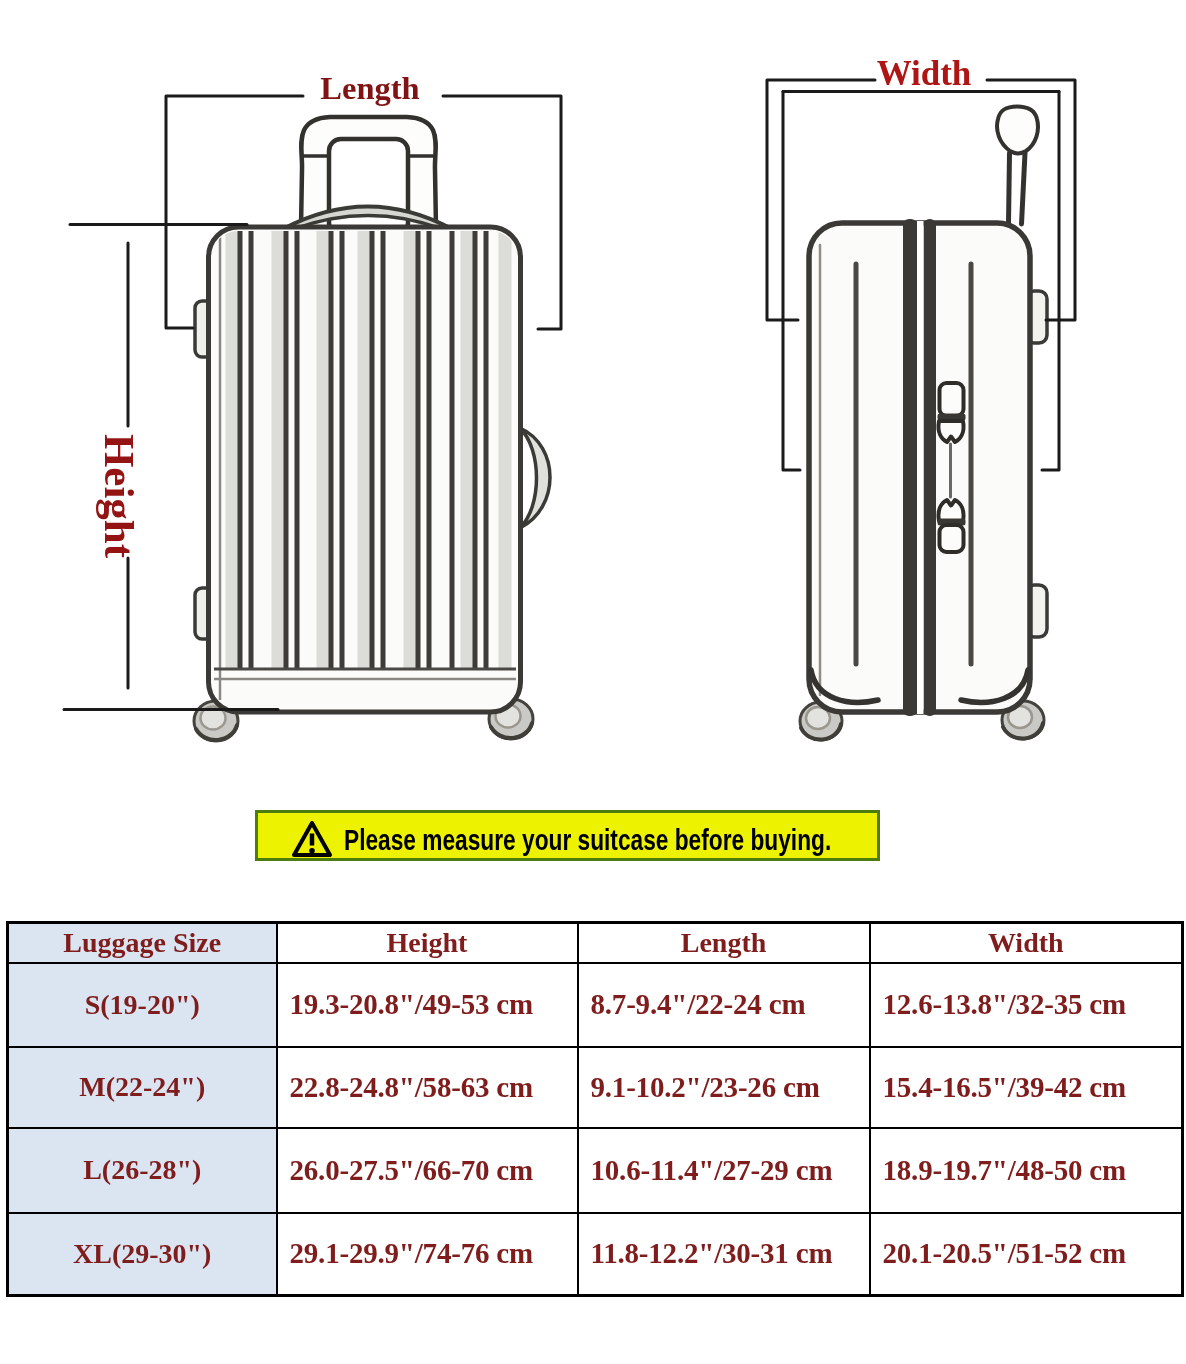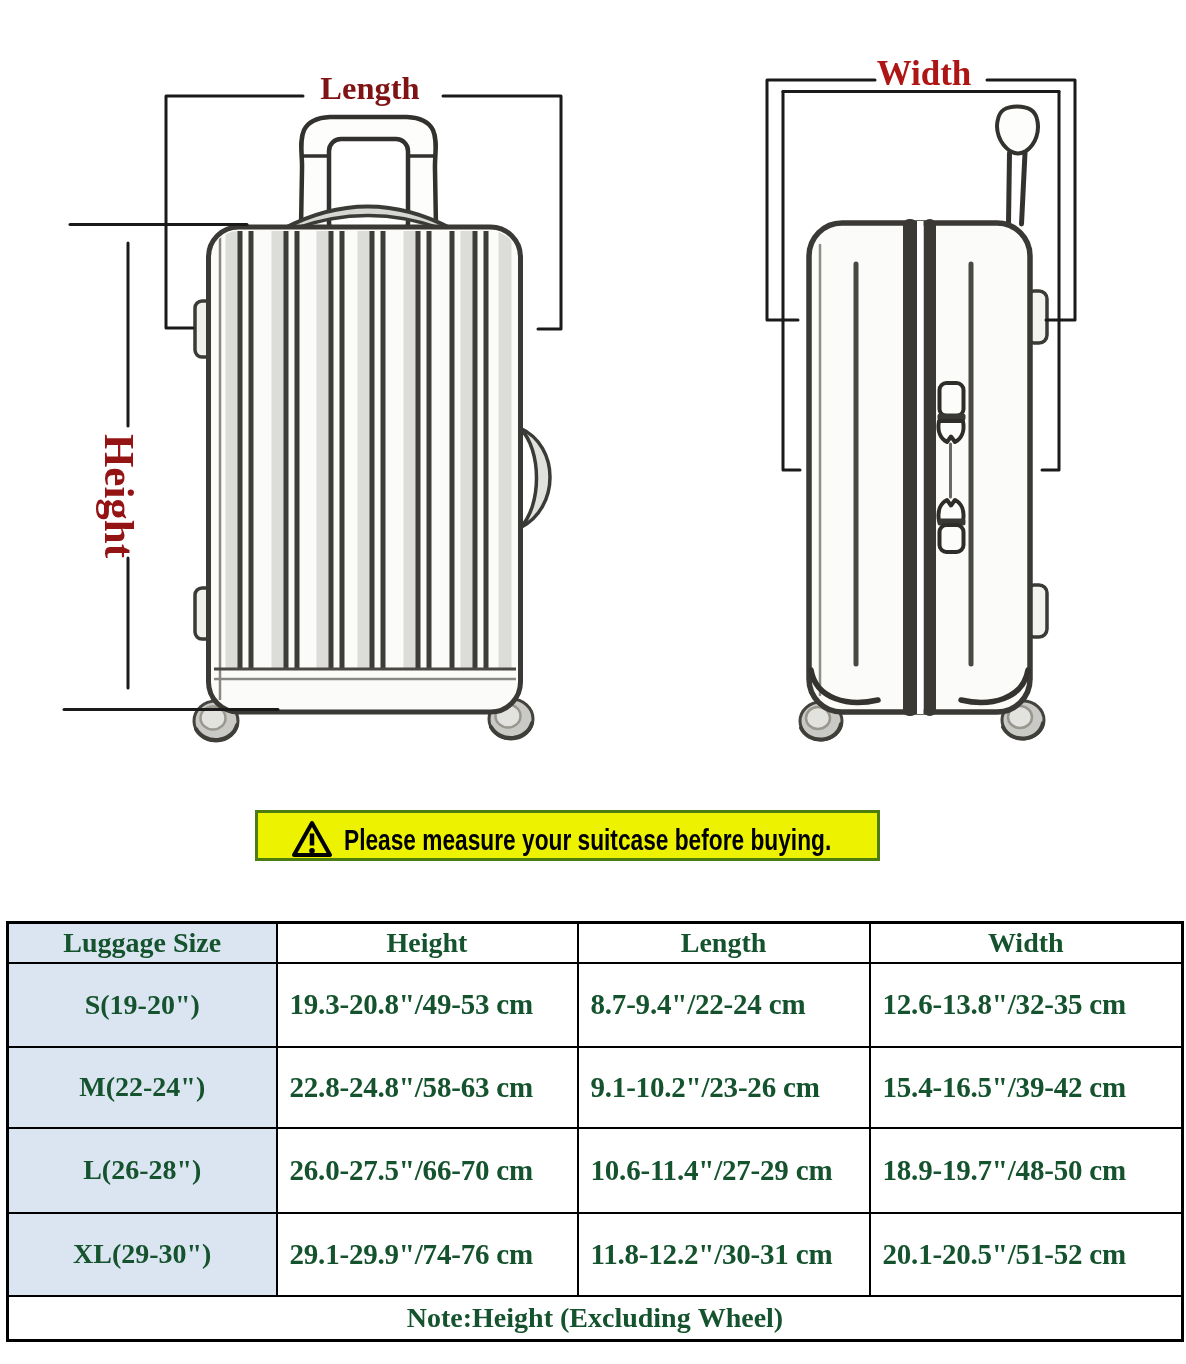--- a/index.html
+++ b/index.html
@@ -8,21 +8,21 @@
   #diagram{position:absolute;left:0;top:0;filter:blur(0.6px);}
   #banner{position:absolute;left:255px;top:810px;width:625px;height:51px;
           background:#edf200;border:3px solid #4d7c0f;box-sizing:border-box;
           display:flex;align-items:center;}
   #banner .tri{margin-left:32px;flex:0 0 auto;position:relative;top:3px;}
   #banner .txt{font-family:"Liberation Sans",sans-serif;font-weight:bold;color:#000;
                font-size:30px;white-space:nowrap;display:inline-block;transform:scaleX(0.757);transform-origin:0 50%;
                margin-left:10px;letter-spacing:0px;position:relative;top:4px;}
   #sizetable{position:absolute;left:6px;top:921px;border-collapse:collapse;table-layout:fixed;border:3px solid #000;}
   #sizetable td{border:2px solid #000;font-family:"Liberation Serif",serif;font-weight:bold;
-                font-size:26px;color:#14532d;padding:0;vertical-align:middle;margin-top:28px;}
+                font-size:26px;color:#7f1d1d;padding:0;vertical-align:middle;margin-top:28px;}
   #sizetable td.c1{background:#dbe5f1;text-align:center;font-size:28px;}
   #sizetable td.hd{text-align:center;font-size:28px;}
   #sizetable td.dt{text-align:left;padding-left:12px;background:#fff;font-size:29px;letter-spacing:-0.2px;}
   #sizetable td.note{text-align:center;background:#fff;font-size:28px;}
 </style>
 </head>
 <body>
 <div id="page">
 <svg id="diagram" width="1186" height="910" viewBox="0 0 1186 910">
   <defs>
@@ -183,18 +183,15 @@
           <td class="dt">26.0-27.5"/66-70 cm</td>
           <td class="dt">10.6-11.4"/27-29 cm</td>
           <td class="dt">18.9-19.7"/48-50 cm</td>
   </tr>
   <tr style="height:83px">
     <td class="c1">XL(29-30")</td>
           <td class="dt">29.1-29.9"/74-76 cm</td>
           <td class="dt">11.8-12.2"/30-31 cm</td>
           <td class="dt">20.1-20.5"/51-52 cm</td>
   </tr>
-  <tr style="height:45px">
-    <td class="note" colspan="4">Note:Height (Excluding&nbsp;Wheel)</td>
-  </tr>
 </tbody>
     </table>
 </div>
 
 </body></html>

